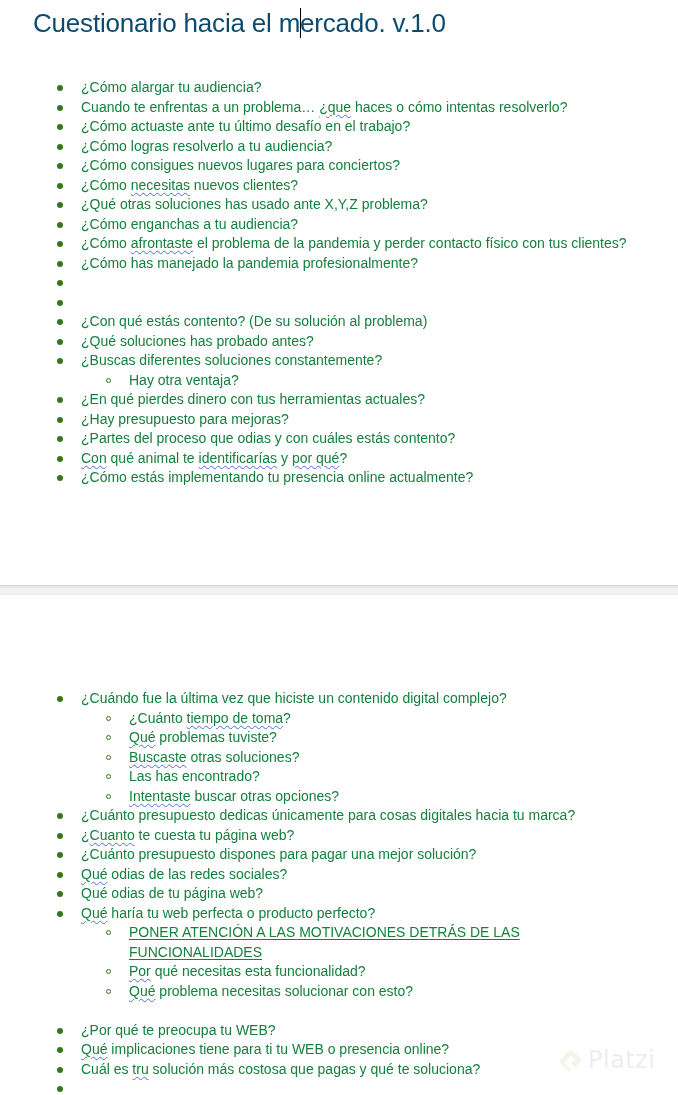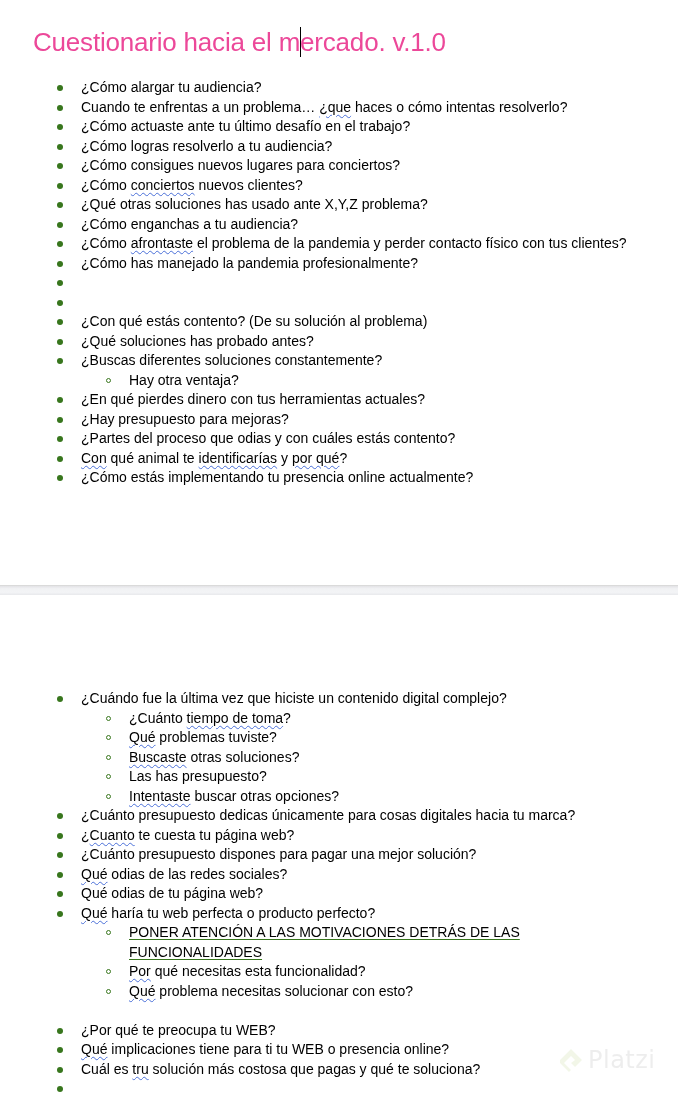--- a/index.html
+++ b/index.html
@@ -28,23 +28,23 @@
       top: 585px;
       width: 678px;
       height: 10px;
       background: linear-gradient(#e3e3e6, #f1f2f4 30%, #f3f4f6 70%, #e8e9ec);
       border-top: 1px solid #dadada;
       box-sizing: border-box;
     }
     .doc-title {
       position: absolute;
       left: 33px;
-      top: 27px;
+      top: 8px;
       font-size: 26px;
-      color: #ec4899;
+      color: #0c4a6e;
       letter-spacing: -0.2px;
       white-space: nowrap;
     }
     .cursor {
       display: inline-block;
       width: 1px;
       height: 30px;
       background: #000;
       vertical-align: -6px;
       margin: 0 -0.5px;
@@ -54,21 +54,21 @@
       left: 0;
       margin: 0;
       padding: 0;
       list-style: none;
     }
     ul.list li {
       position: relative;
       height: 19.5px;
       line-height: 19.5px;
       font-size: 14px;
-      color: #000000;
+      color: #15803d;
       white-space: nowrap;
     }
     li.l1 { padding-left: 81px; }
     li.l2 { padding-left: 129px; }
     li.l2.wrap { height: 39px; white-space: normal; width: 420px; }
     .bullet {
       position: absolute;
       top: 0;
     }
     li.l1 .bullet {
@@ -127,21 +127,21 @@
 <div id="page1" class="page">
   <div class="doc-title">
     <span>Cuestionario hacia el m</span><span class="cursor"></span><span>ercado. v.1.0</span>
   </div>
   <ul id="list1" class="list">
       <li class="l1"><span class="bullet"></span><span>¿Cómo alargar tu audiencia?</span></li>
       <li class="l1"><span class="bullet"></span><span>Cuando te enfrentas a un problema… </span><span class="spell">¿que</span><span> haces o cómo intentas resolverlo?</span></li>
       <li class="l1"><span class="bullet"></span><span>¿Cómo actuaste ante tu último desafío en el trabajo?</span></li>
       <li class="l1"><span class="bullet"></span><span>¿Cómo logras resolverlo a tu audiencia?</span></li>
       <li class="l1"><span class="bullet"></span><span>¿Cómo consigues nuevos lugares para conciertos?</span></li>
-      <li class="l1"><span class="bullet"></span><span>¿Cómo </span><span class="spell">conciertos</span><span> nuevos clientes?</span></li>
+      <li class="l1"><span class="bullet"></span><span>¿Cómo </span><span class="spell">necesitas</span><span> nuevos clientes?</span></li>
       <li class="l1"><span class="bullet"></span><span>¿Qué otras soluciones has usado ante X,Y,Z problema?</span></li>
       <li class="l1"><span class="bullet"></span><span>¿Cómo enganchas a tu audiencia?</span></li>
       <li class="l1"><span class="bullet"></span><span>¿Cómo </span><span class="spell">afrontaste</span><span> el problema de la pandemia y perder contacto físico con tus clientes?</span></li>
       <li class="l1"><span class="bullet"></span><span>¿Cómo has manejado la pandemia profesionalmente?</span></li>
       <li class="l1"><span class="bullet"></span></li>
       <li class="l1"><span class="bullet"></span></li>
       <li class="l1"><span class="bullet"></span><span>¿Con qué estás contento? (De su solución al problema)</span></li>
       <li class="l1"><span class="bullet"></span><span>¿Qué soluciones has probado antes?</span></li>
       <li class="l1"><span class="bullet"></span><span>¿Buscas diferentes soluciones constantemente?</span></li>
       <li class="l2"><span class="bullet"></span><span>Hay otra ventaja?</span></li>
@@ -154,21 +154,21 @@
 </div>
 
 <div class="page-gap"></div>
 
 <div id="page2" class="page">
   <ul id="list2" class="list">
       <li class="l1"><span class="bullet"></span><span>¿Cuándo fue la última vez que hiciste un contenido digital complejo?</span></li>
       <li class="l2"><span class="bullet"></span><span>¿Cuánto </span><span class="spell">tiempo de toma</span><span>?</span></li>
       <li class="l2"><span class="bullet"></span><span class="spell">Qué</span><span> problemas tuviste?</span></li>
       <li class="l2"><span class="bullet"></span><span class="spell">Buscaste</span><span> otras soluciones?</span></li>
-      <li class="l2"><span class="bullet"></span><span>Las has presupuesto?</span></li>
+      <li class="l2"><span class="bullet"></span><span>Las has encontrado?</span></li>
       <li class="l2"><span class="bullet"></span><span class="spell">Intentaste</span><span> buscar otras opciones?</span></li>
       <li class="l1"><span class="bullet"></span><span>¿Cuánto presupuesto dedicas únicamente para cosas digitales hacia tu marca?</span></li>
       <li class="l1"><span class="bullet"></span><span>¿</span><span class="spell">Cuanto</span><span> te cuesta tu página web?</span></li>
       <li class="l1"><span class="bullet"></span><span>¿Cuánto presupuesto dispones para pagar una mejor solución?</span></li>
       <li class="l1"><span class="bullet"></span><span class="spell">Qué</span><span> odias de las redes sociales?</span></li>
       <li class="l1"><span class="bullet"></span><span>Qué odias de tu página web?</span></li>
       <li class="l1"><span class="bullet"></span><span class="spell">Qué</span><span> haría tu web perfecta o producto perfecto?</span></li>
       <li class="l2 wrap"><span class="bullet"></span><span class="link">PONER ATENCIÓN A LAS MOTIVACIONES DETRÁS DE LAS FUNCIONALIDADES</span></li>
       <li class="l2"><span class="bullet"></span><span class="spell">Por</span><span> qué necesitas esta funcionalidad?</span></li>
       <li class="l2"><span class="bullet"></span><span class="spell">Qué</span><span> problema necesitas solucionar con esto?</span></li>

